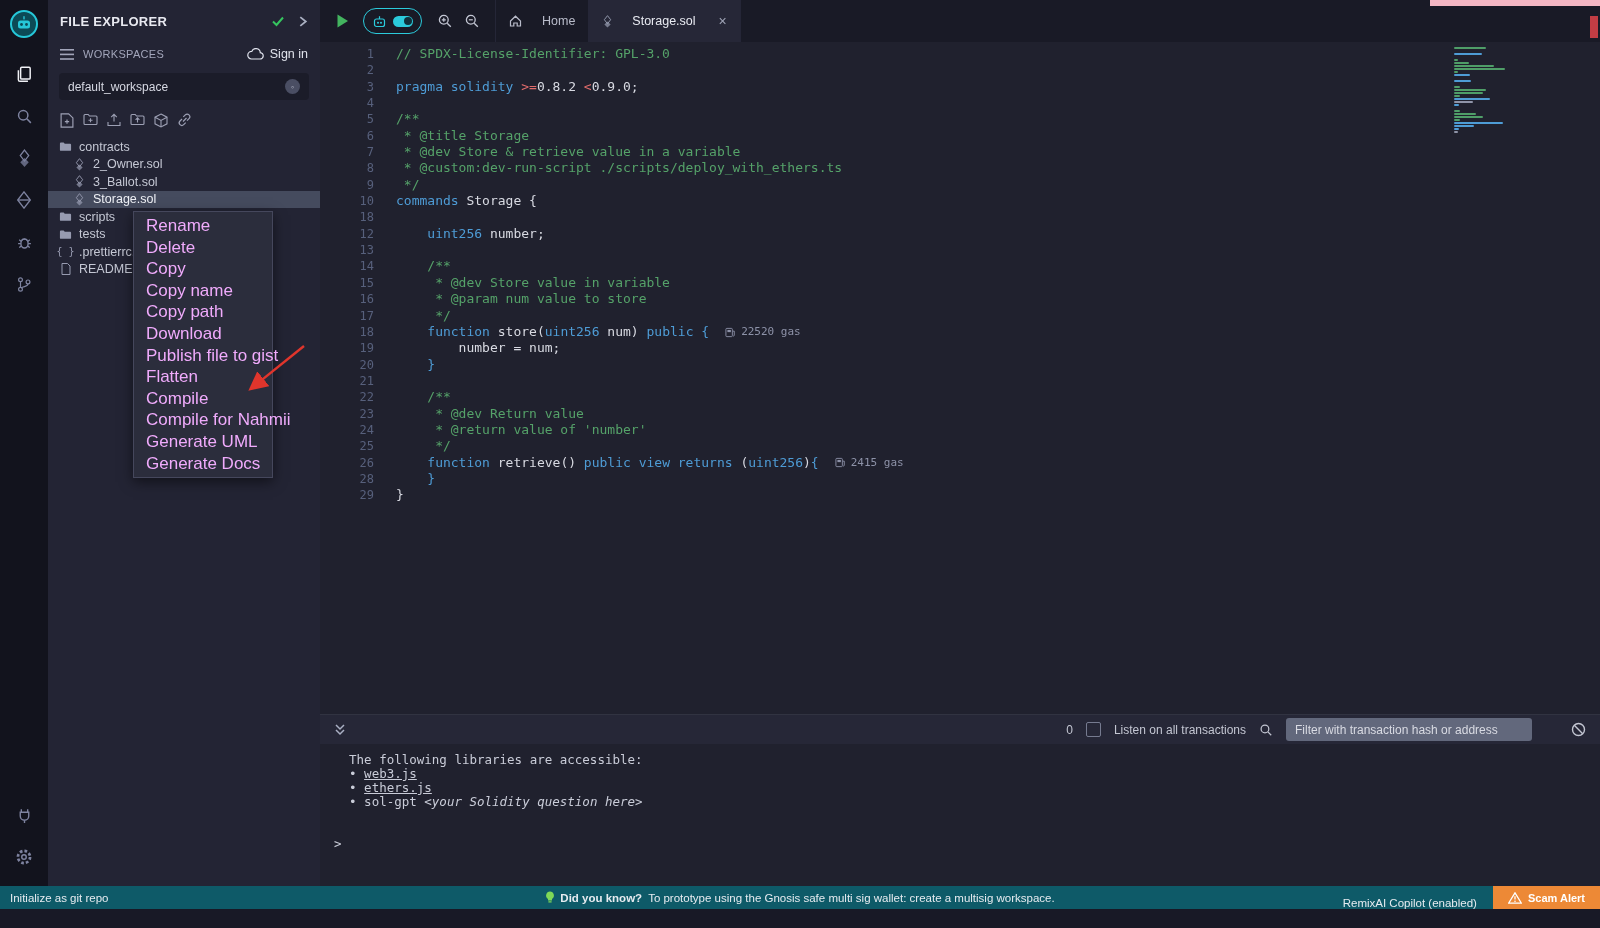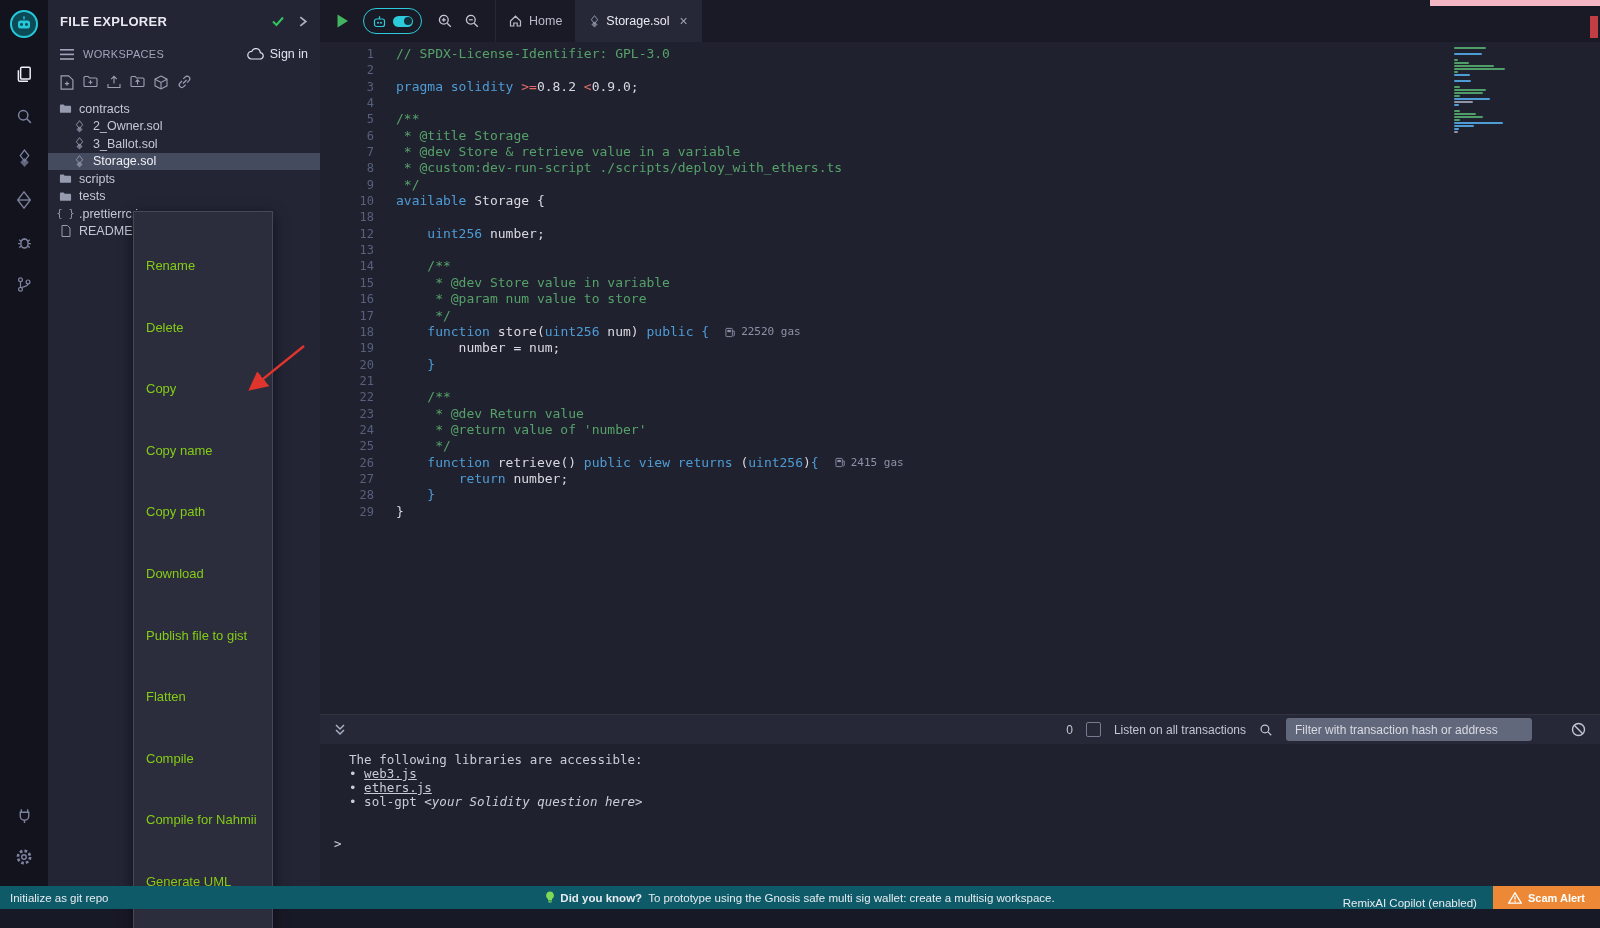--- a/index.html
+++ b/index.html
@@ -32,34 +32,34 @@
   .pt-ic{cursor:pointer;display:flex;}
   #file-tree{margin-top:3px;font-size:12.5px;color:#c5c8d4;}
   .tree-row{height:17.5px;display:flex;align-items:center;cursor:pointer;}
   .tree-row.selected{background:#454b5e;color:#eef0f5;}
   .tree-icon{width:15px;display:flex;justify-content:center;margin-right:6px;color:#979bb0;flex:none;}
   .tree-label{white-space:nowrap;}
 
   
   #context-menu{position:absolute;left:85px;top:211px;width:138px;background:#2b2d3c;
                 border:1px solid #45475c;box-shadow:0 4px 12px rgba(0,0,0,.5);z-index:8;padding:3px 0;}
-  .menu-item{height:21.6px;line-height:21.6px;padding:0 12px;font-size:13px;color:#84cc16;
-             cursor:pointer;white-space:nowrap;margin-top:40px;}
+  .menu-item{height:21.6px;line-height:21.6px;padding:0 12px;font-size:17px;color:#f0abfc;
+             cursor:pointer;white-space:nowrap;}
 
   
   #main{position:absolute;left:320px;top:0;right:0;height:886px;background:#20212e;}
   #tabbar{height:42px;background:#191a26;display:flex;align-items:center;}
   .play-btn{margin-left:15px;cursor:pointer;display:flex;}
   .ai-pill{margin-left:13px;height:24px;border:1px solid #2bcbdc;border-radius:13px;display:flex;
            align-items:center;gap:6px;padding:0 8px;color:#2bcbdc;cursor:pointer;}
   .toggle{width:20px;height:11px;border-radius:6px;background:#2bcbdc;position:relative;}
   .toggle::after{content:'';position:absolute;right:1.5px;top:1.5px;width:8px;height:8px;border-radius:50%;background:#10303b;}
   .zoom-group{display:flex;gap:11px;margin:0 15px;color:#c4c7d4;}
   .zoom-group>span{cursor:pointer;display:flex;}
-  .tab{height:42px;display:flex;align-items:center;gap:7px;padding:0 13px;font-size:12.5px;
+  .tab{height:42px;display:flex;align-items:center;gap:20px;padding:0 13px;font-size:12.5px;
        color:#b9bcca;border-right:1px solid #252637;border-left:1px solid #252637;cursor:pointer;}
   .tab.active{background:#262737;color:#e9ebf2;}
   .tab-close{margin-left:3px;color:#9fa3b5;font-size:14px;line-height:1;cursor:pointer;}
 
   #editor{position:absolute;top:42px;left:0;right:0;height:672px;background:#20212e;overflow:hidden;}
   #code-lines{padding-top:4px;font-family:"DejaVu Sans Mono",monospace;font-size:13px;}
   .code-line{display:flex;height:16.35px;line-height:16.35px;white-space:pre;}
   .line-no{width:54px;text-align:right;padding-right:22px;color:#57607c;font-size:12px;flex:none;
            font-family:"DejaVu Sans Mono",monospace;}
   .line-text{white-space:pre;}
@@ -200,20 +200,24 @@
         </svg>
     </span>
     <span class="ws-label">WORKSPACES</span>
     <span class="signin">
       <svg width="17" height="12" viewBox="0 0 17 12">
           <path d="M4.4 11h8.3a3.2 3.2 0 0 0 .6-6.4A4.4 4.4 0 0 0 4.8 3.4 3.6 3.6 0 0 0 4.4 11z" fill="none" stroke="#dfe2ec" stroke-width="1.2"></path>
         </svg>
       <span>Sign in</span>
     </span>
   </div>
+  <div class="ws-select">
+    <span>default_workspace</span>
+    <span class="ws-badge">◦</span>
+  </div>
   <div class="panel-toolbar">
     <span class="pt-ic">
         <svg width="14" height="15" viewBox="0 0 13 14">
           <path d="M1 .8h7L12 4.6v8.6H1z" fill="none" stroke="currentColor" stroke-width="1.1"></path>
           <path d="M4.5 8h4M6.5 6v4" stroke="currentColor" stroke-width="1.1"></path>
         </svg>
       </span>
     <span class="pt-ic">
         <svg width="15" height="13" viewBox="0 0 15 12">
           <path d="M1 2c0-.6.4-1 1-1h3.2l1.3 1.5H13c.6 0 1 .4 1 1V10c0 .6-.4 1-1 1H2c-.6 0-1-.4-1-1z" fill="none" stroke="currentColor" stroke-width="1.1"></path>
@@ -379,21 +383,21 @@
     <div id="code-lines">
         <div class="code-line"><span class="line-no">1</span><span class="line-text"><span class="tk-cm">// SPDX-License-Identifier: GPL-3.0</span></span></div>
         <div class="code-line"><span class="line-no">2</span><span class="line-text"></span></div>
         <div class="code-line"><span class="line-no">3</span><span class="line-text"><span class="tk-kw">pragma solidity </span><span class="tk-op">&gt;=</span><span class="tk-pl">0.8.2 </span><span class="tk-op">&lt;</span><span class="tk-pl">0.9.0;</span></span></div>
         <div class="code-line"><span class="line-no">4</span><span class="line-text"></span></div>
         <div class="code-line"><span class="line-no">5</span><span class="line-text"><span class="tk-cm">/**</span></span></div>
         <div class="code-line"><span class="line-no">6</span><span class="line-text"><span class="tk-cm"> * @title Storage</span></span></div>
         <div class="code-line"><span class="line-no">7</span><span class="line-text"><span class="tk-cm"> * @dev Store &amp; retrieve value in a variable</span></span></div>
         <div class="code-line"><span class="line-no">8</span><span class="line-text"><span class="tk-cm"> * @custom:dev-run-script ./scripts/deploy_with_ethers.ts</span></span></div>
         <div class="code-line"><span class="line-no">9</span><span class="line-text"><span class="tk-cm"> */</span></span></div>
-        <div class="code-line"><span class="line-no">10</span><span class="line-text"><span class="tk-kw">available </span><span class="tk-pl">Storage {</span></span></div>
+        <div class="code-line"><span class="line-no">10</span><span class="line-text"><span class="tk-kw">commands </span><span class="tk-pl">Storage {</span></span></div>
         <div class="code-line"><span class="line-no">18</span><span class="line-text"></span></div>
         <div class="code-line"><span class="line-no">12</span><span class="line-text"><span class="tk-pl">    </span><span class="tk-kw">uint256</span><span class="tk-pl"> number;</span></span></div>
         <div class="code-line"><span class="line-no">13</span><span class="line-text"></span></div>
         <div class="code-line"><span class="line-no">14</span><span class="line-text"><span class="tk-cm">    /**</span></span></div>
         <div class="code-line"><span class="line-no">15</span><span class="line-text"><span class="tk-cm">     * @dev Store value in variable</span></span></div>
         <div class="code-line"><span class="line-no">16</span><span class="line-text"><span class="tk-cm">     * @param num value to store</span></span></div>
         <div class="code-line"><span class="line-no">17</span><span class="line-text"><span class="tk-cm">     */</span></span></div>
         <div class="code-line"><span class="line-no">18</span><span class="line-text"><span class="tk-pl">    </span><span class="tk-kw">function</span><span class="tk-pl"> store(</span><span class="tk-kw">uint256</span><span class="tk-pl"> num) </span><span class="tk-kw">public</span><span class="tk-pl"> </span><span class="tk-br">{</span></span><span class="gas-badge"><svg width="11" height="11" viewBox="0 0 12 12">
               <rect x="1" y="1.5" width="7" height="9" rx="1" fill="none" stroke="currentColor" stroke-width="1"></rect>
               <path d="M8.5 4.5h1.6v4.4a1.1 1.1 0 0 1-1.1 1.1" fill="none" stroke="currentColor" stroke-width="1"></path>
@@ -404,21 +408,20 @@
         <div class="code-line"><span class="line-no">21</span><span class="line-text"></span></div>
         <div class="code-line"><span class="line-no">22</span><span class="line-text"><span class="tk-cm">    /**</span></span></div>
         <div class="code-line"><span class="line-no">23</span><span class="line-text"><span class="tk-cm">     * @dev Return value</span></span></div>
         <div class="code-line"><span class="line-no">24</span><span class="line-text"><span class="tk-cm">     * @return value of 'number'</span></span></div>
         <div class="code-line"><span class="line-no">25</span><span class="line-text"><span class="tk-cm">     */</span></span></div>
         <div class="code-line"><span class="line-no">26</span><span class="line-text"><span class="tk-pl">    </span><span class="tk-kw">function</span><span class="tk-pl"> retrieve() </span><span class="tk-kw">public view returns</span><span class="tk-pl"> (</span><span class="tk-kw">uint256</span><span class="tk-pl">)</span><span class="tk-br">{</span></span><span class="gas-badge"><svg width="11" height="11" viewBox="0 0 12 12">
               <rect x="1" y="1.5" width="7" height="9" rx="1" fill="none" stroke="currentColor" stroke-width="1"></rect>
               <path d="M8.5 4.5h1.6v4.4a1.1 1.1 0 0 1-1.1 1.1" fill="none" stroke="currentColor" stroke-width="1"></path>
               <rect x="2.6" y="3.2" width="3.8" height="2.4" fill="currentColor"></rect>
             </svg><span>2415 gas</span></span></div>
-        <div class="code-line"><span class="line-no">27</span><span class="line-text"><span class="tk-pl">        </span><span class="tk-kw">return</span><span class="tk-pl"> number;</span></span></div>
         <div class="code-line"><span class="line-no">28</span><span class="line-text"><span class="tk-pl">    </span><span class="tk-br">}</span></span></div>
         <div class="code-line"><span class="line-no">29</span><span class="line-text"><span class="tk-pl">}</span></span></div>
       </div>
     <div id="minimap">
         <div class="mm-line" style="width: 31.5px; background: rgb(79, 158, 104);"></div>
         <div class="mm-line"></div>
         <div class="mm-line" style="width: 27.9px; background: rgb(78, 156, 214);"></div>
         <div class="mm-line"></div>
         <div class="mm-line" style="width: 4px; background: rgb(79, 158, 104);"></div>
         <div class="mm-line" style="width: 15.3px; background: rgb(79, 158, 104);"></div>

